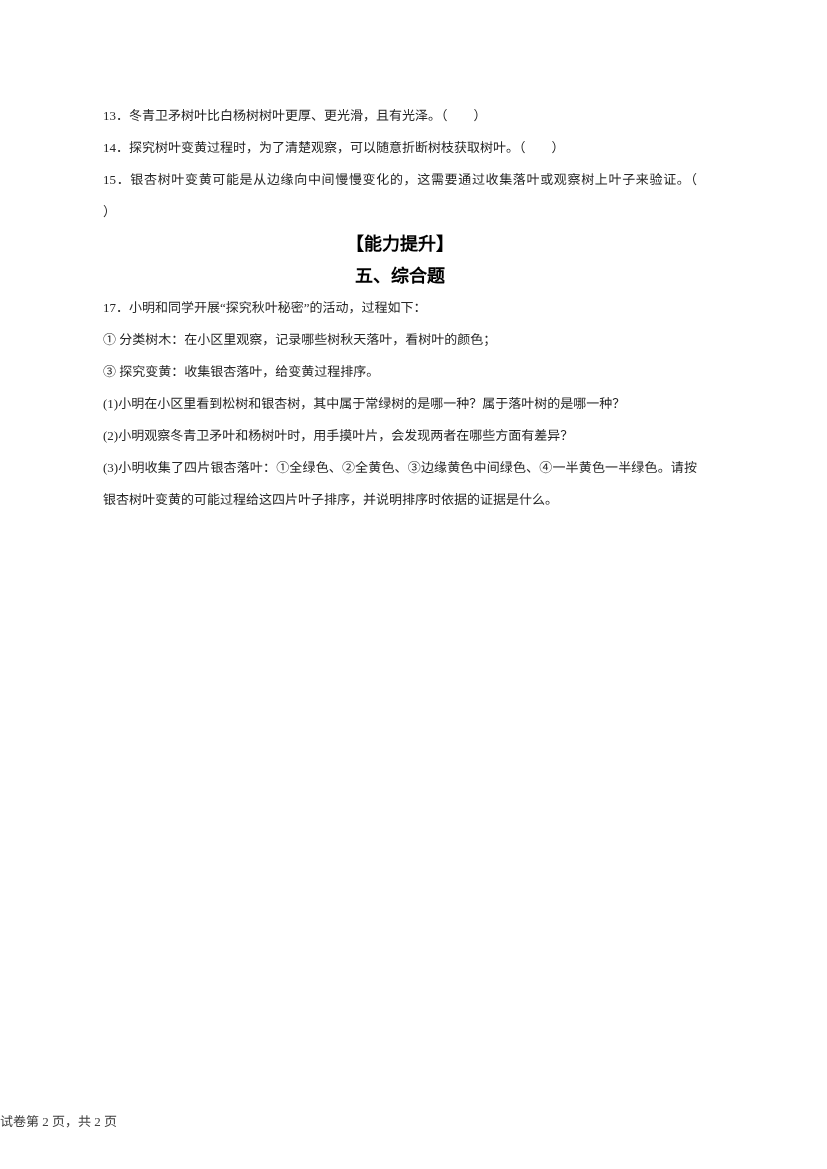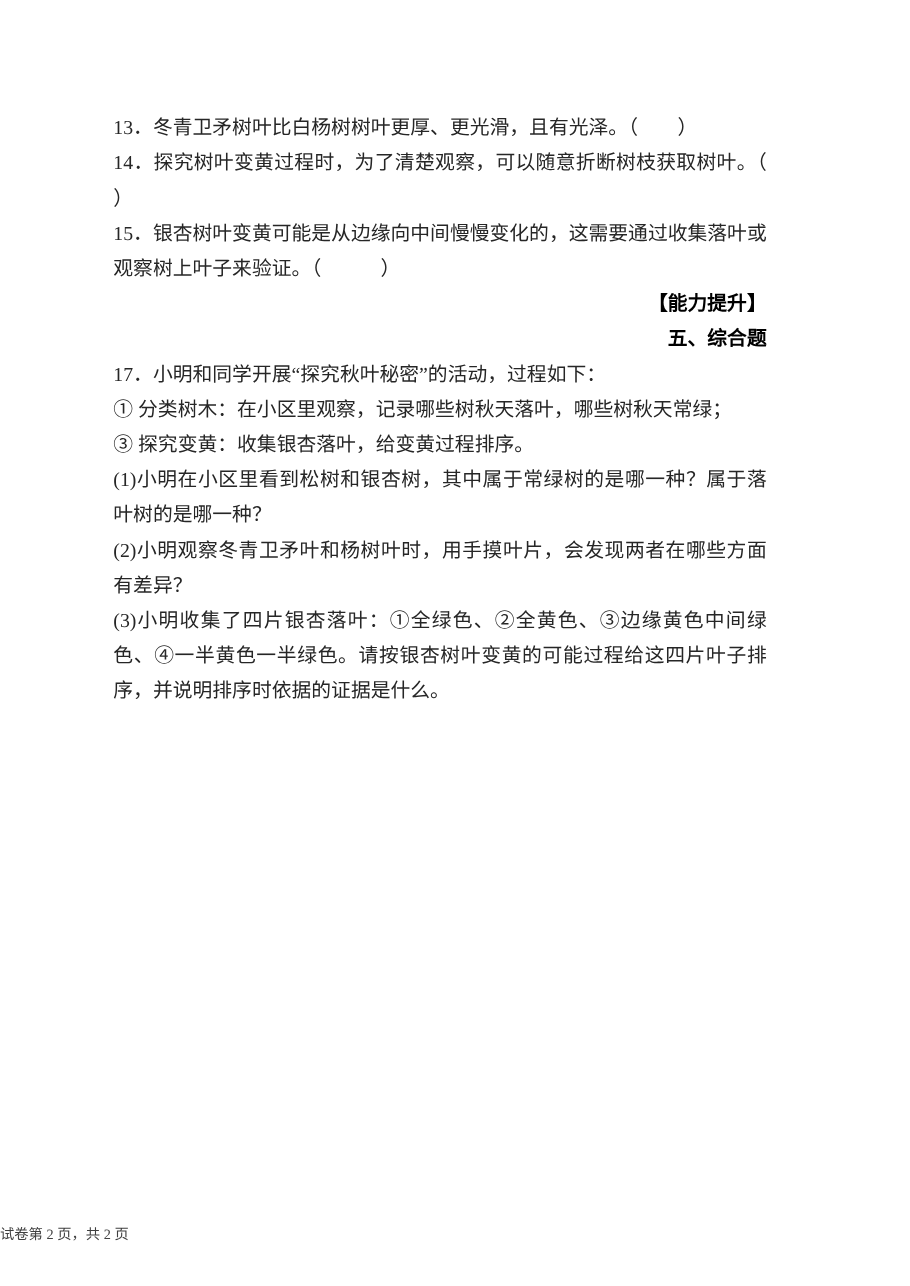--- a/index.html
+++ b/index.html
@@ -24,35 +24,35 @@
     overflow: hidden;
   }
   .content {
     position: absolute;
     left: 103px;
     top: 100px;
     width: 594px;
   }
   .para {
     margin: 0;
-    font-size: 18px;
+    font-size: 13px;
     line-height: 32px;
     font-weight: 400;
     text-align: justify;
     letter-spacing: 0;
     word-break: break-all;
   }
   .heading {
     margin: 0;
     font-size: 18px;
     line-height: 32px;
     font-weight: 700;
     color: var(--heading);
     font-family: "Liberation Sans", "DejaVu Sans", sans-serif;
-    text-align: right;
+    text-align: center;
   }
   .page-footer {
     position: absolute;
     left: 0;
     top: 1112px;
     width: 100%;
     text-align: left;
     font-size: 13px;
     line-height: 20px;
     color: var(--footer_text);
@@ -71,21 +71,21 @@
     <p class="para">15．银杏树叶变黄可能是从边缘向中间慢慢变化的，这需要通过收集落叶或观察树上叶子来验证。（　　　）</p>
 
     <h2 class="heading">【能力提升】</h2>
 
 
 
     <h2 class="heading">五、综合题</h2>
 
     <p class="para">17．小明和同学开展“探究秋叶秘密”的活动，过程如下：</p>
 
-    <p class="para">① 分类树木：在小区里观察，记录哪些树秋天落叶，哪些树秋天常绿；</p>
+    <p class="para">① 分类树木：在小区里观察，记录哪些树秋天落叶，看树叶的颜色；</p>
 
 
     <p class="para">③ 探究变黄：收集银杏落叶，给变黄过程排序。</p>
 
     <p class="para">(1)小明在小区里看到松树和银杏树，其中属于常绿树的是哪一种？属于落叶树的是哪一种？</p>
 
     <p class="para">(2)小明观察冬青卫矛叶和杨树叶时，用手摸叶片，会发现两者在哪些方面有差异？</p>
 
     <p class="para">(3)小明收集了四片银杏落叶：①全绿色、②全黄色、③边缘黄色中间绿色、④一半黄色一半绿色。请按银杏树叶变黄的可能过程给这四片叶子排序，并说明排序时依据的证据是什么。</p>
 

